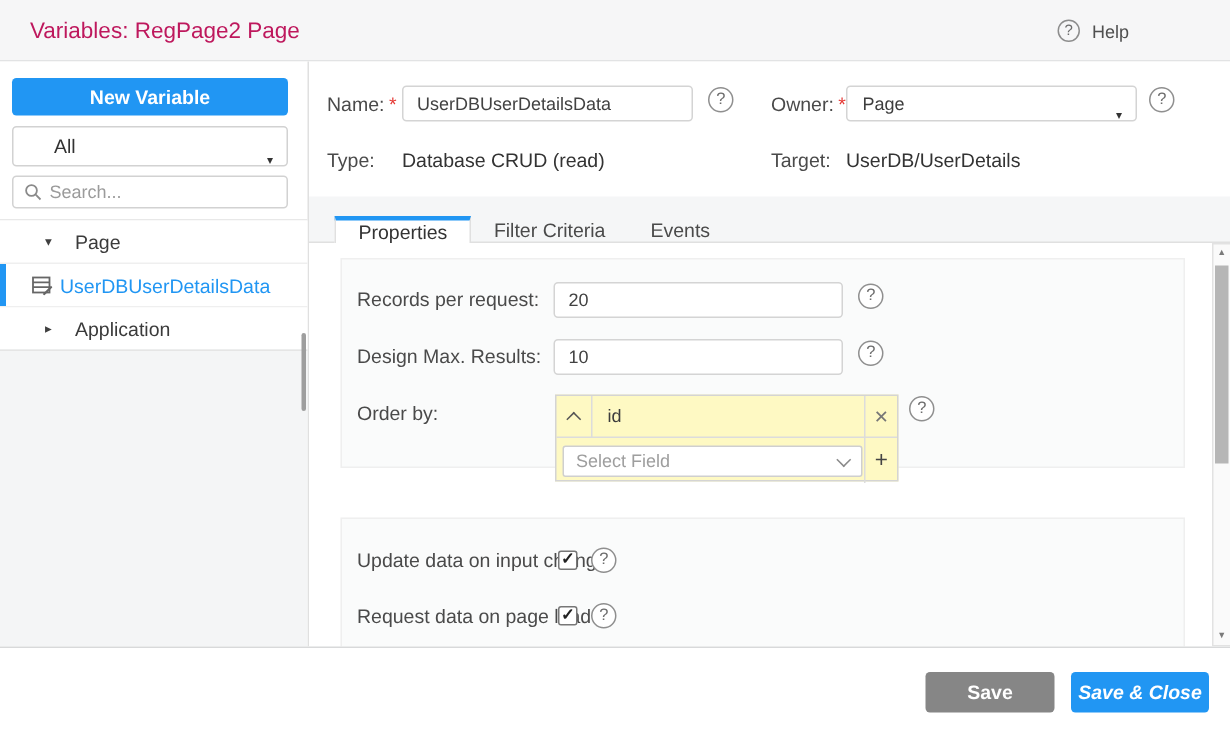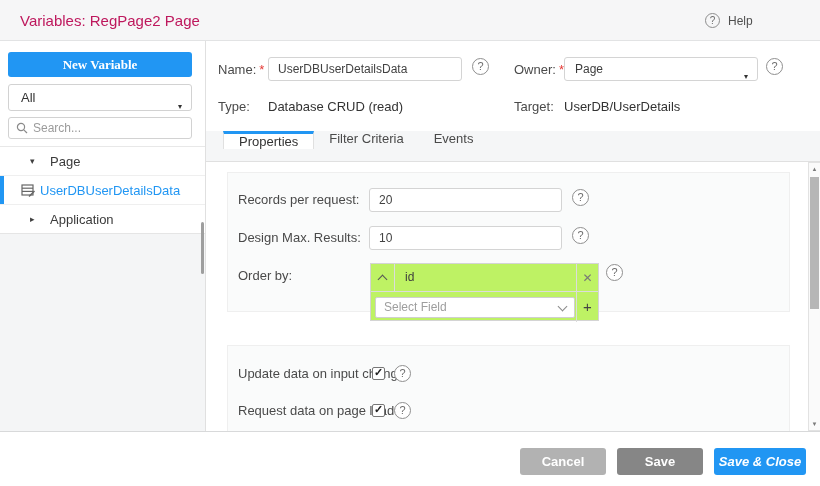--- a/index.html
+++ b/index.html
@@ -21,22 +21,22 @@
 
   
   .ftr{position:absolute;left:0;top:431px;width:820px;height:55px;background:#fff;border-top:1px solid #d8d9da;}
   .btn{position:absolute;top:16px;height:27px;border:none;border-radius:3px;color:#fff;font-weight:bold;font-size:13px;font-family:"Liberation Sans",sans-serif;cursor:pointer;}
   .btn-cancel{left:520px;width:86px;background:var(--cancel-gray);}
   .btn-save{left:617px;width:86px;background:var(--save-gray);}
   .btn-saveclose{left:714px;width:92px;background:var(--accent);font-style:italic;}
 
   
   .sb{position:absolute;left:0;top:41px;width:206px;height:390px;background:#fff;border-right:1px solid #e0e0e0;}
-  .sb-newvar{position:absolute;left:8px;top:11px;width:184px;height:25px;background:var(--accent);border:none;border-radius:3px;color:#fff;font-weight:bold;font-size:13px;font-family:Liberation Serif, serif;cursor:pointer;}
-  .sb-select{position:absolute;left:8px;top:43px;width:184px;height:27px;border:1px solid #d2d2d2;border-radius:3px;background:#fff;font-size:13px;color:#333;line-height:25px;padding-left:12px;cursor:pointer;}
+  .sb-newvar{position:absolute;left:8px;top:11px;width:184px;height:25px;background:var(--accent);border:none;border-radius:3px;color:#fff;font-weight:bold;font-size:13px;font-family:Liberation Sans, sans-serif;cursor:pointer;}
+  .sb-select{position:absolute;left:8px;top:43px;width:184px;height:27px;border:1px solid #d2d2d2;border-radius:3px;background:#fff;font-size:13px;color:#333;line-height:25px;padding-left:27px;cursor:pointer;}
   .sel-caret{position:absolute;right:9px;top:9px;font-size:8px;color:#333;}
   .sb-search{position:absolute;left:8px;top:76px;width:184px;height:22px;border:1px solid #d2d2d2;border-radius:3px;background:#fff;display:flex;align-items:center;padding-left:7px;gap:5px;}
   .sb-search input{border:none;outline:none;font-size:12px;color:#555;width:150px;font-family:"Liberation Sans",sans-serif;background:transparent;}
   .sb-search input::placeholder{color:#9b9b9b;}
   .tree{position:absolute;left:0;top:105px;width:205px;border-top:1px solid #e8e8e8;}
   .trow{position:relative;height:29px;display:flex;align-items:center;border-bottom:1px solid #efefef;font-size:13px;color:#3b3b3b;cursor:pointer;background:#fff;}
   .trow .caret{position:absolute;left:30px;font-size:9px;color:#3f3f3f;}
   .trow .tlabel{margin-left:50px;}
   .trow.sel .tlabel{margin-left:40px;color:var(--accent);}
   .selbar{position:absolute;left:0;top:0;width:4px;height:100%;background:var(--accent);}
@@ -47,32 +47,32 @@
   
   .main{position:absolute;left:206px;top:41px;width:614px;height:390px;background:#fff;}
   .flabel{position:absolute;font-size:13px;color:#4a4a4a;}
   .req{color:#e53935;margin-left:3px;}
   .fvalue{position:absolute;font-size:13px;color:#333;}
   .tinput{position:absolute;height:24px;border:1px solid #d4d4d4;border-radius:3px;font-size:12px;color:#424242;padding:0 9px;font-family:"Liberation Sans",sans-serif;outline:none;background:#fff;}
   .fhelp{position:absolute;width:17px;height:17px;border:1px solid #8f8f8f;border-radius:50%;font-size:11px;line-height:15px;text-align:center;color:#6d6d6d;cursor:pointer;background:#fff;}
   .fselect{position:absolute;height:24px;border:1px solid #d4d4d4;border-radius:3px;background:#fff;font-size:12px;color:#3d3d3d;line-height:22px;padding-left:10px;cursor:pointer;}
 
   
-  .tabstrip{position:absolute;left:0;top:90px;width:614px;height:31px;background:#f5f6f7;border-bottom:1px solid #e0e0e0;display:flex;align-items:flex-start;padding-left:17px;}
+  .tabstrip{position:absolute;left:0;top:90px;width:614px;height:31px;background:#f5f6f7;border-bottom:1px solid #e0e0e0;display:flex;align-items:flex-end;padding-left:17px;}
   .tab{position:relative;display:flex;align-items:center;padding:0 15px;font-size:13px;color:#4a4a4a;cursor:pointer;}
   .tab.active{background:#fff;border-left:1px solid #e0e0e0;border-right:1px solid #e0e0e0;border-top:3px solid var(--accent);color:#333;margin-bottom:-1px;}
 
   
   .content{position:absolute;left:0;top:121px;width:614px;height:269px;background:#fff;overflow:hidden;}
   .card{position:absolute;left:21px;width:563px;background:#fafbfb;border:1px solid #efefef;}
   .card1{top:10px;height:140px;padding-left:32px;}
   .card2{top:183px;height:90px;}
 
   
-  .ob-box{position:absolute;left:142px;top:90px;width:229px;height:58px;border:1px solid #d4d4d4;background:#bef264;}
+  .ob-box{position:absolute;left:142px;top:90px;width:229px;height:58px;border:1px solid #d4d4d4;background:#fef9c3;}
   .ob-row1{position:absolute;left:0;top:0;width:100%;height:28px;border-bottom:1px solid #dcdcdc;}
   .ob-up{position:absolute;left:0;top:0;width:24px;height:28px;border-right:1px solid #dcdcdc;cursor:pointer;}
   .chev{position:absolute;width:7px;height:7px;border-left:1.5px solid #555;border-top:1.5px solid #555;}
   .chev-up{left:8px;top:12px;transform:rotate(45deg);}
   .ob-val{position:absolute;left:34px;top:6px;font-size:12px;color:#3d3d3d;}
   .ob-x{position:absolute;right:0;top:0;width:22px;height:28px;border-left:1px solid #dcdcdc;text-align:center;line-height:28px;font-size:12px;color:#777;cursor:pointer;}
   .ob-selwrap{position:absolute;left:4px;top:33px;width:200px;height:21px;border:1px solid #cfcfcf;border-radius:2px;background:#fff;font-size:12px;color:#9e9e9e;line-height:19px;padding-left:8px;cursor:pointer;}
   .chev-dn{right:8px;top:5px;border-color:#8a8a8a;transform:rotate(225deg);}
   .ob-plus{position:absolute;right:0;top:28px;width:22px;height:30px;border-left:1px solid #dcdcdc;text-align:center;line-height:30px;font-size:15px;color:#444;cursor:pointer;}
 
@@ -210,18 +210,17 @@
 
       <div class="msb">
         <div class="arrow up">▲</div>
         <div class="msb-thumb"></div>
         <div class="arrow down">▼</div>
       </div>
     </div>
   </div>
 
   <div class="ftr">
-    <button class="btn btn-cancel">Cancel</button>
     <button class="btn btn-save">Save</button>
     <button class="btn btn-saveclose">Save &amp; Close</button>
   </div>
 
 </div>
 
 </body></html>

